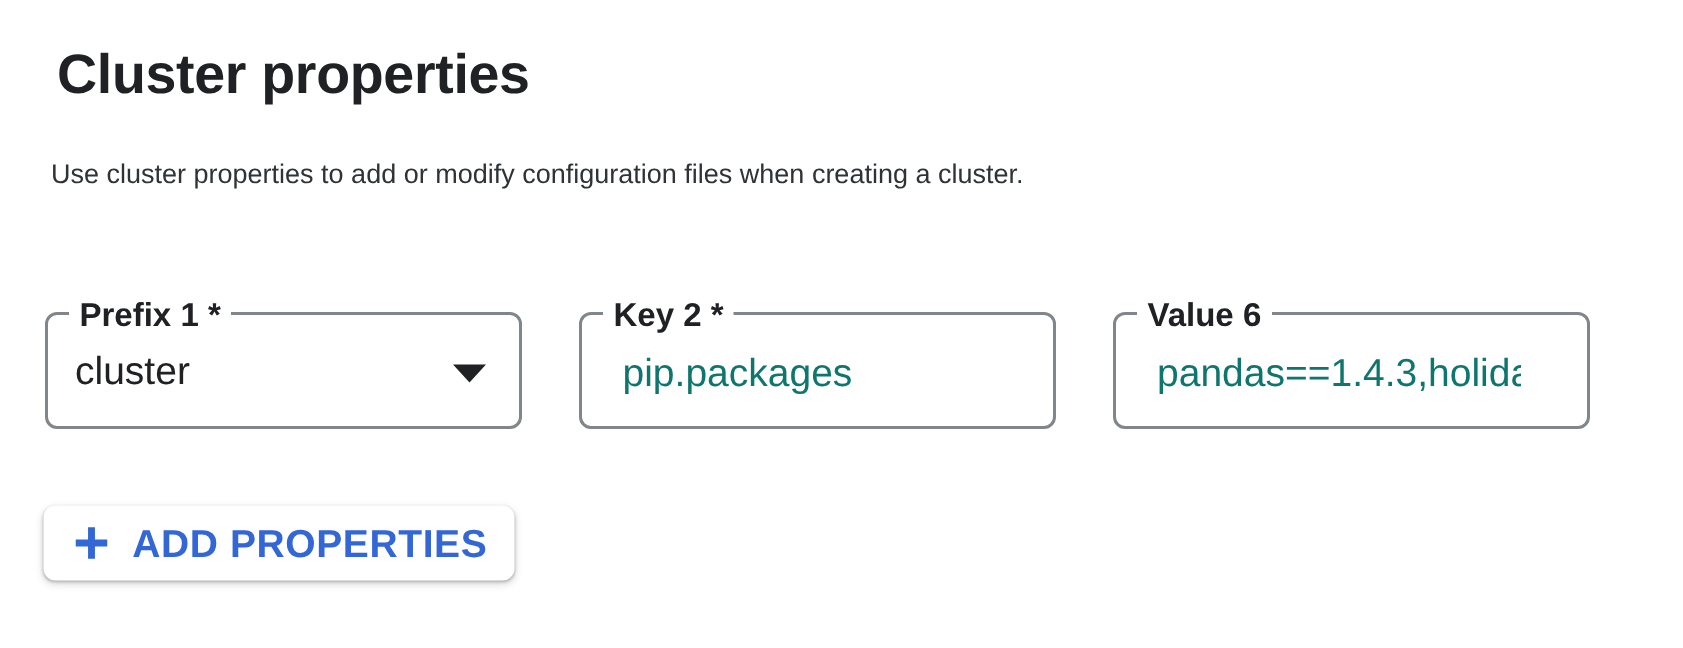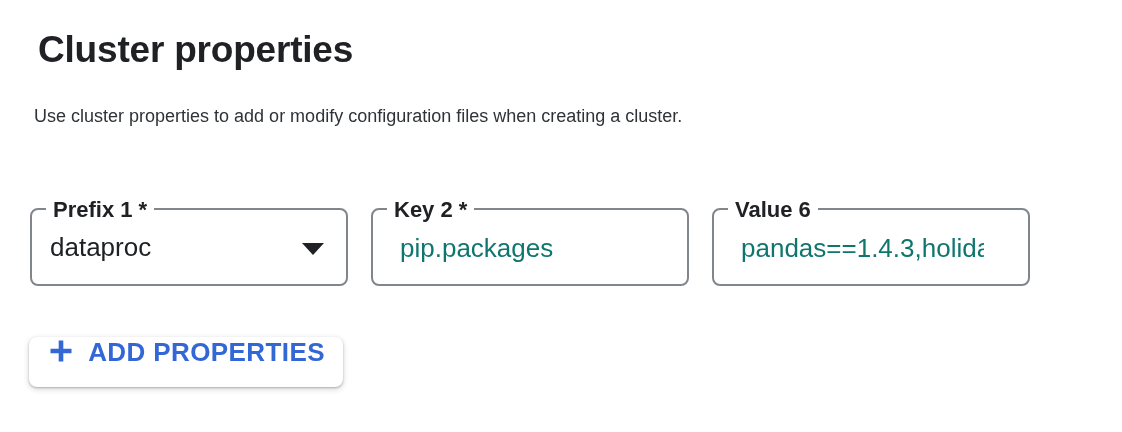--- a/index.html
+++ b/index.html
@@ -25,21 +25,21 @@
   }
   .page-description {
     margin: 31px 0 0 0;
     font-size: 18px;
     line-height: 27px;
     font-weight: 400;
     color: #2f3337;
   }
   .fields-row {
     display: flex;
-    gap: 23px;
+    gap: 38px;
     margin: 78px 0 0 -4px;
   }
   .field {
     position: relative;
     width: 318px;
     height: 78px;
     border: 2px solid #80868b;
     border-radius: 8px;
     background: #ffffff;
   }
@@ -82,20 +82,21 @@
     outline: none;
     background: transparent;
     border-radius: 8px;
     padding: 2px 44px 0 27px;
     font-family: "Liberation Sans", sans-serif;
     font-size: 26px;
     color: #0f766e;
   }
   .add-btn {
     display: inline-flex;
+    align-items: center;
     justify-content: center;
     gap: 13px;
     width: 314px;
     height: 50px;
     margin: 51px 0 0 -5px;
     padding: 0;
     border: none;
     border-radius: 8px;
     background: #ffffff;
     box-shadow: 0 1px 2px rgba(60,64,67,0.32), 0 2px 5px 1px rgba(60,64,67,0.16);
@@ -120,21 +121,21 @@
 
   <h1 class="page-title">Cluster properties</h1>
 
   <p class="page-description">Use cluster properties to add or modify configuration files when creating a cluster.</p>
 
   <div class="fields-row">
 
     <div class="field">
       <span class="field-label">Prefix 1 *</span>
       <div class="select-box">
-        <span class="select-value">dataproc</span>
+        <span class="select-value">cluster</span>
         <span class="dropdown-arrow"></span>
       </div>
     </div>
 
     <div class="field">
       <span class="field-label">Key 2 *</span>
       <input type="text" readonly="" value="pip.packages" style="">
     </div>
 
     <div class="field">

